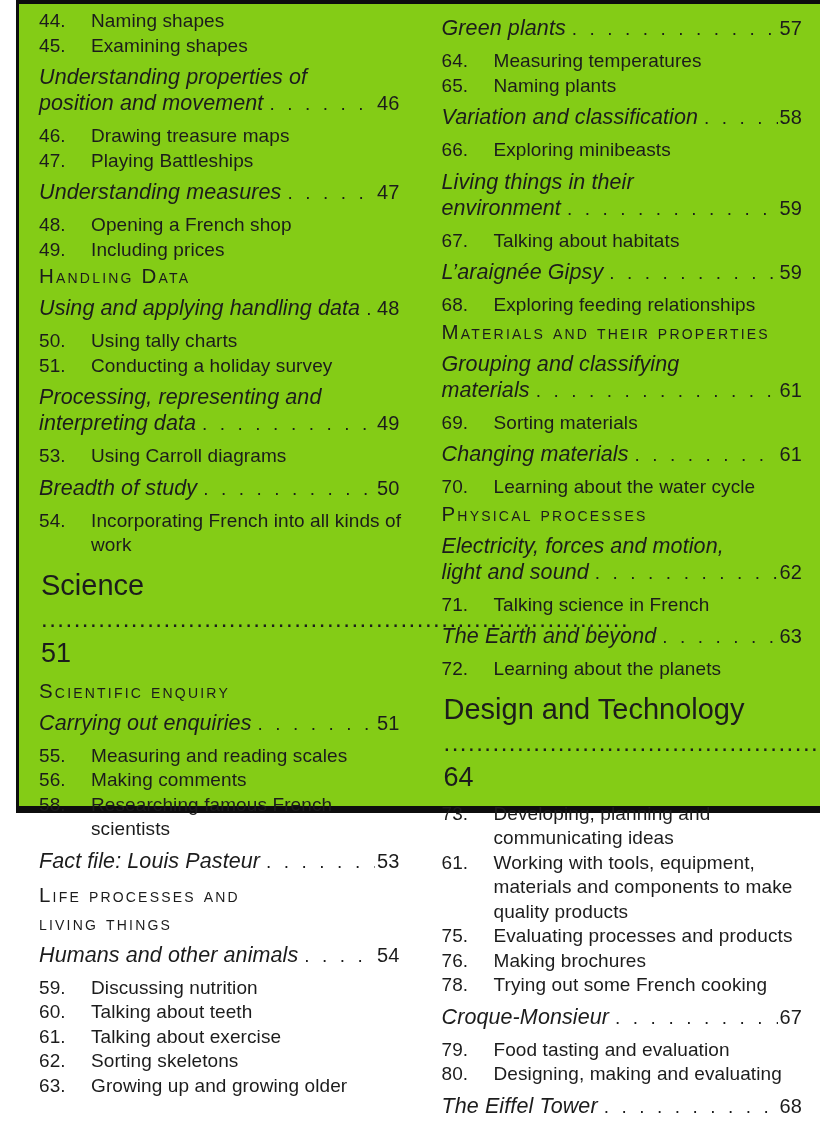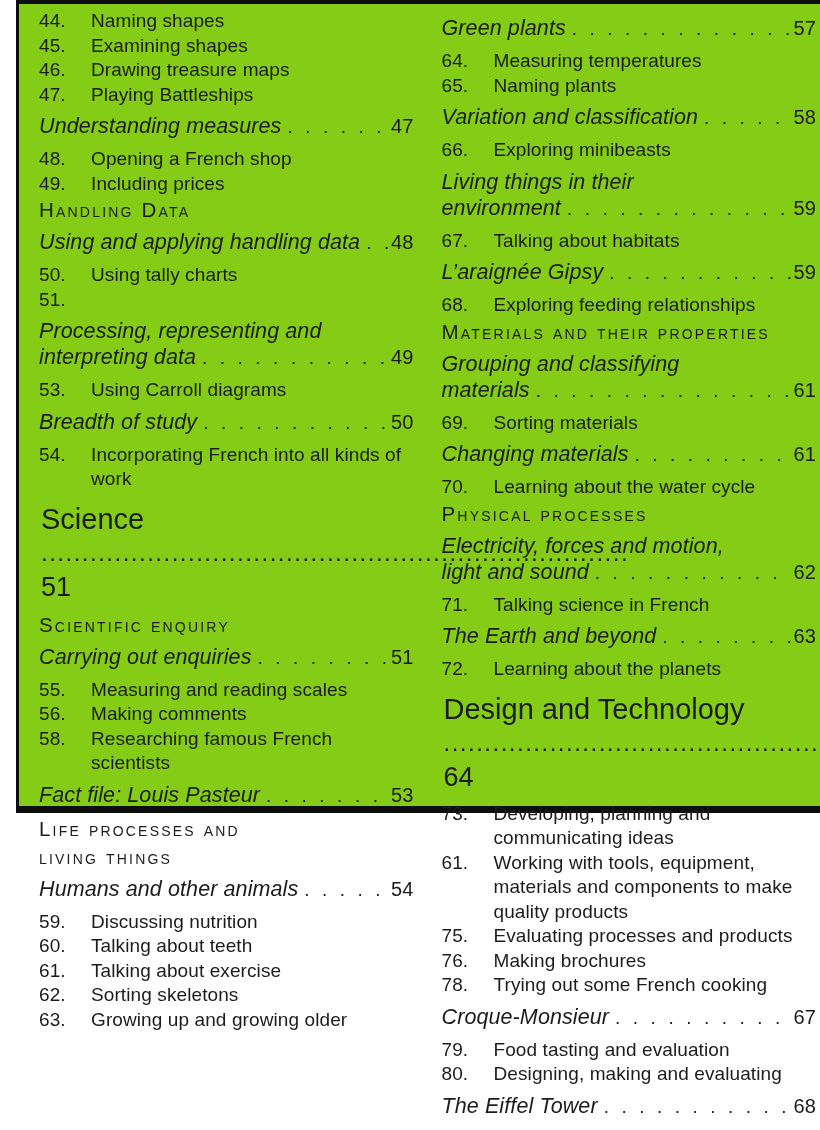--- a/index.html
+++ b/index.html
@@ -60,21 +60,21 @@
   .item .txt {
     flex: 1 1 auto;
     min-width: 0;
   }
 
   
   .sub {
     font-style: italic;
     font-size: 21.5px;
     line-height: 26px;
-    margin: 6px 0 7px 0;
+    margin: 6px 14px 7px 0;
     letter-spacing: 0.1px;
   }
   .subrow {
     display: flex;
     align-items: baseline;
   }
   .subtxt { white-space: nowrap; }
 
   .leader {
     flex: 1 1 auto;
@@ -139,20 +139,30 @@
   <div class="columns" id="columns">
       <div class="col">
         <div class="entry item">
           <span class="num">44.</span>
           <span class="txt">Naming shapes</span>
         </div>
         <div class="entry item">
           <span class="num">45.</span>
           <span class="txt">Examining shapes</span>
         </div>
+        <div class="entry sub">
+          <div class="subrow">
+            <span class="subtxt">Understanding properties of</span>
+          </div>
+          <div class="subrow">
+            <span class="subtxt">position and movement</span>
+            <span class="leader spaced"></span>
+            <span class="pagenum">46</span>
+          </div>
+        </div>
         <div class="entry item">
           <span class="num">46.</span>
           <span class="txt">Drawing treasure maps</span>
         </div>
         <div class="entry item">
           <span class="num">47.</span>
           <span class="txt">Playing Battleships</span>
         </div>
         <div class="entry sub">
           <div class="subrow">
@@ -176,20 +186,21 @@
             <span class="leader spaced"></span>
             <span class="pagenum">48</span>
           </div>
         </div>
         <div class="entry item">
           <span class="num">50.</span>
           <span class="txt">Using tally charts</span>
         </div>
         <div class="entry item">
           <span class="num">51.</span>
+          <span class="txt">Conducting a holiday survey</span>
         </div>
         <div class="entry sub">
           <div class="subrow">
             <span class="subtxt">Processing, representing and</span>
           </div>
           <div class="subrow">
             <span class="subtxt">interpreting data</span>
             <span class="leader spaced"></span>
             <span class="pagenum">49</span>
           </div>

